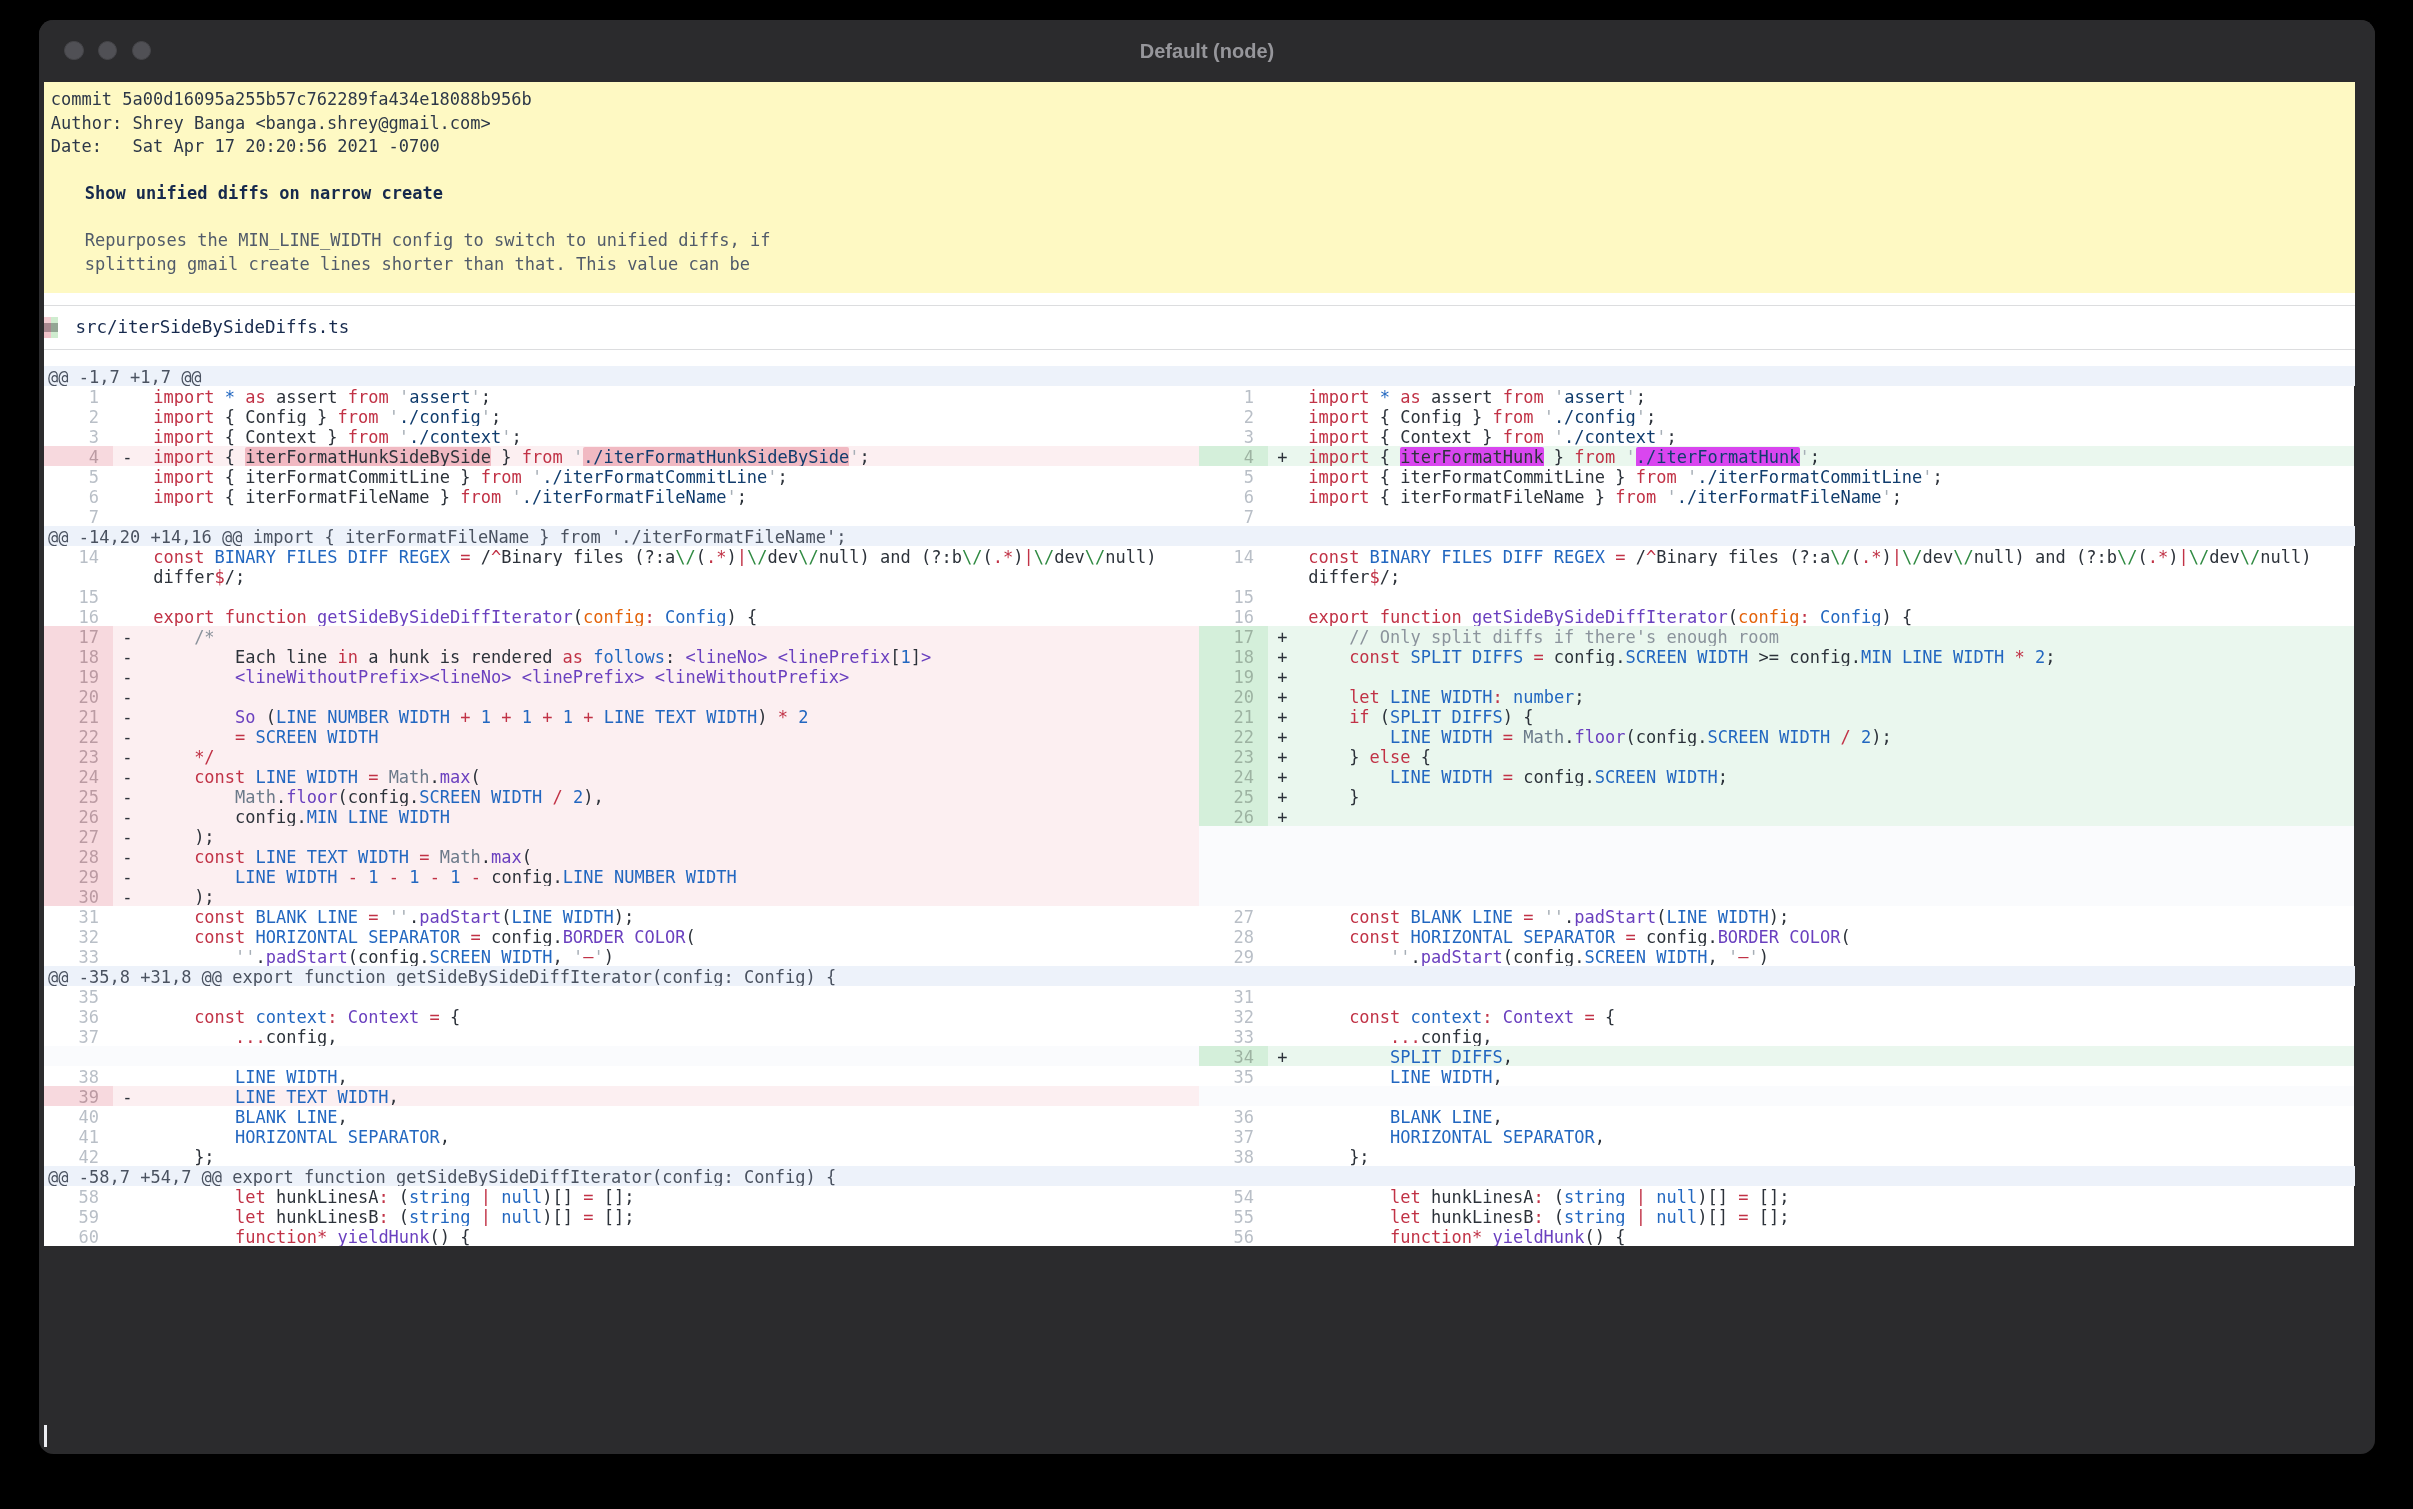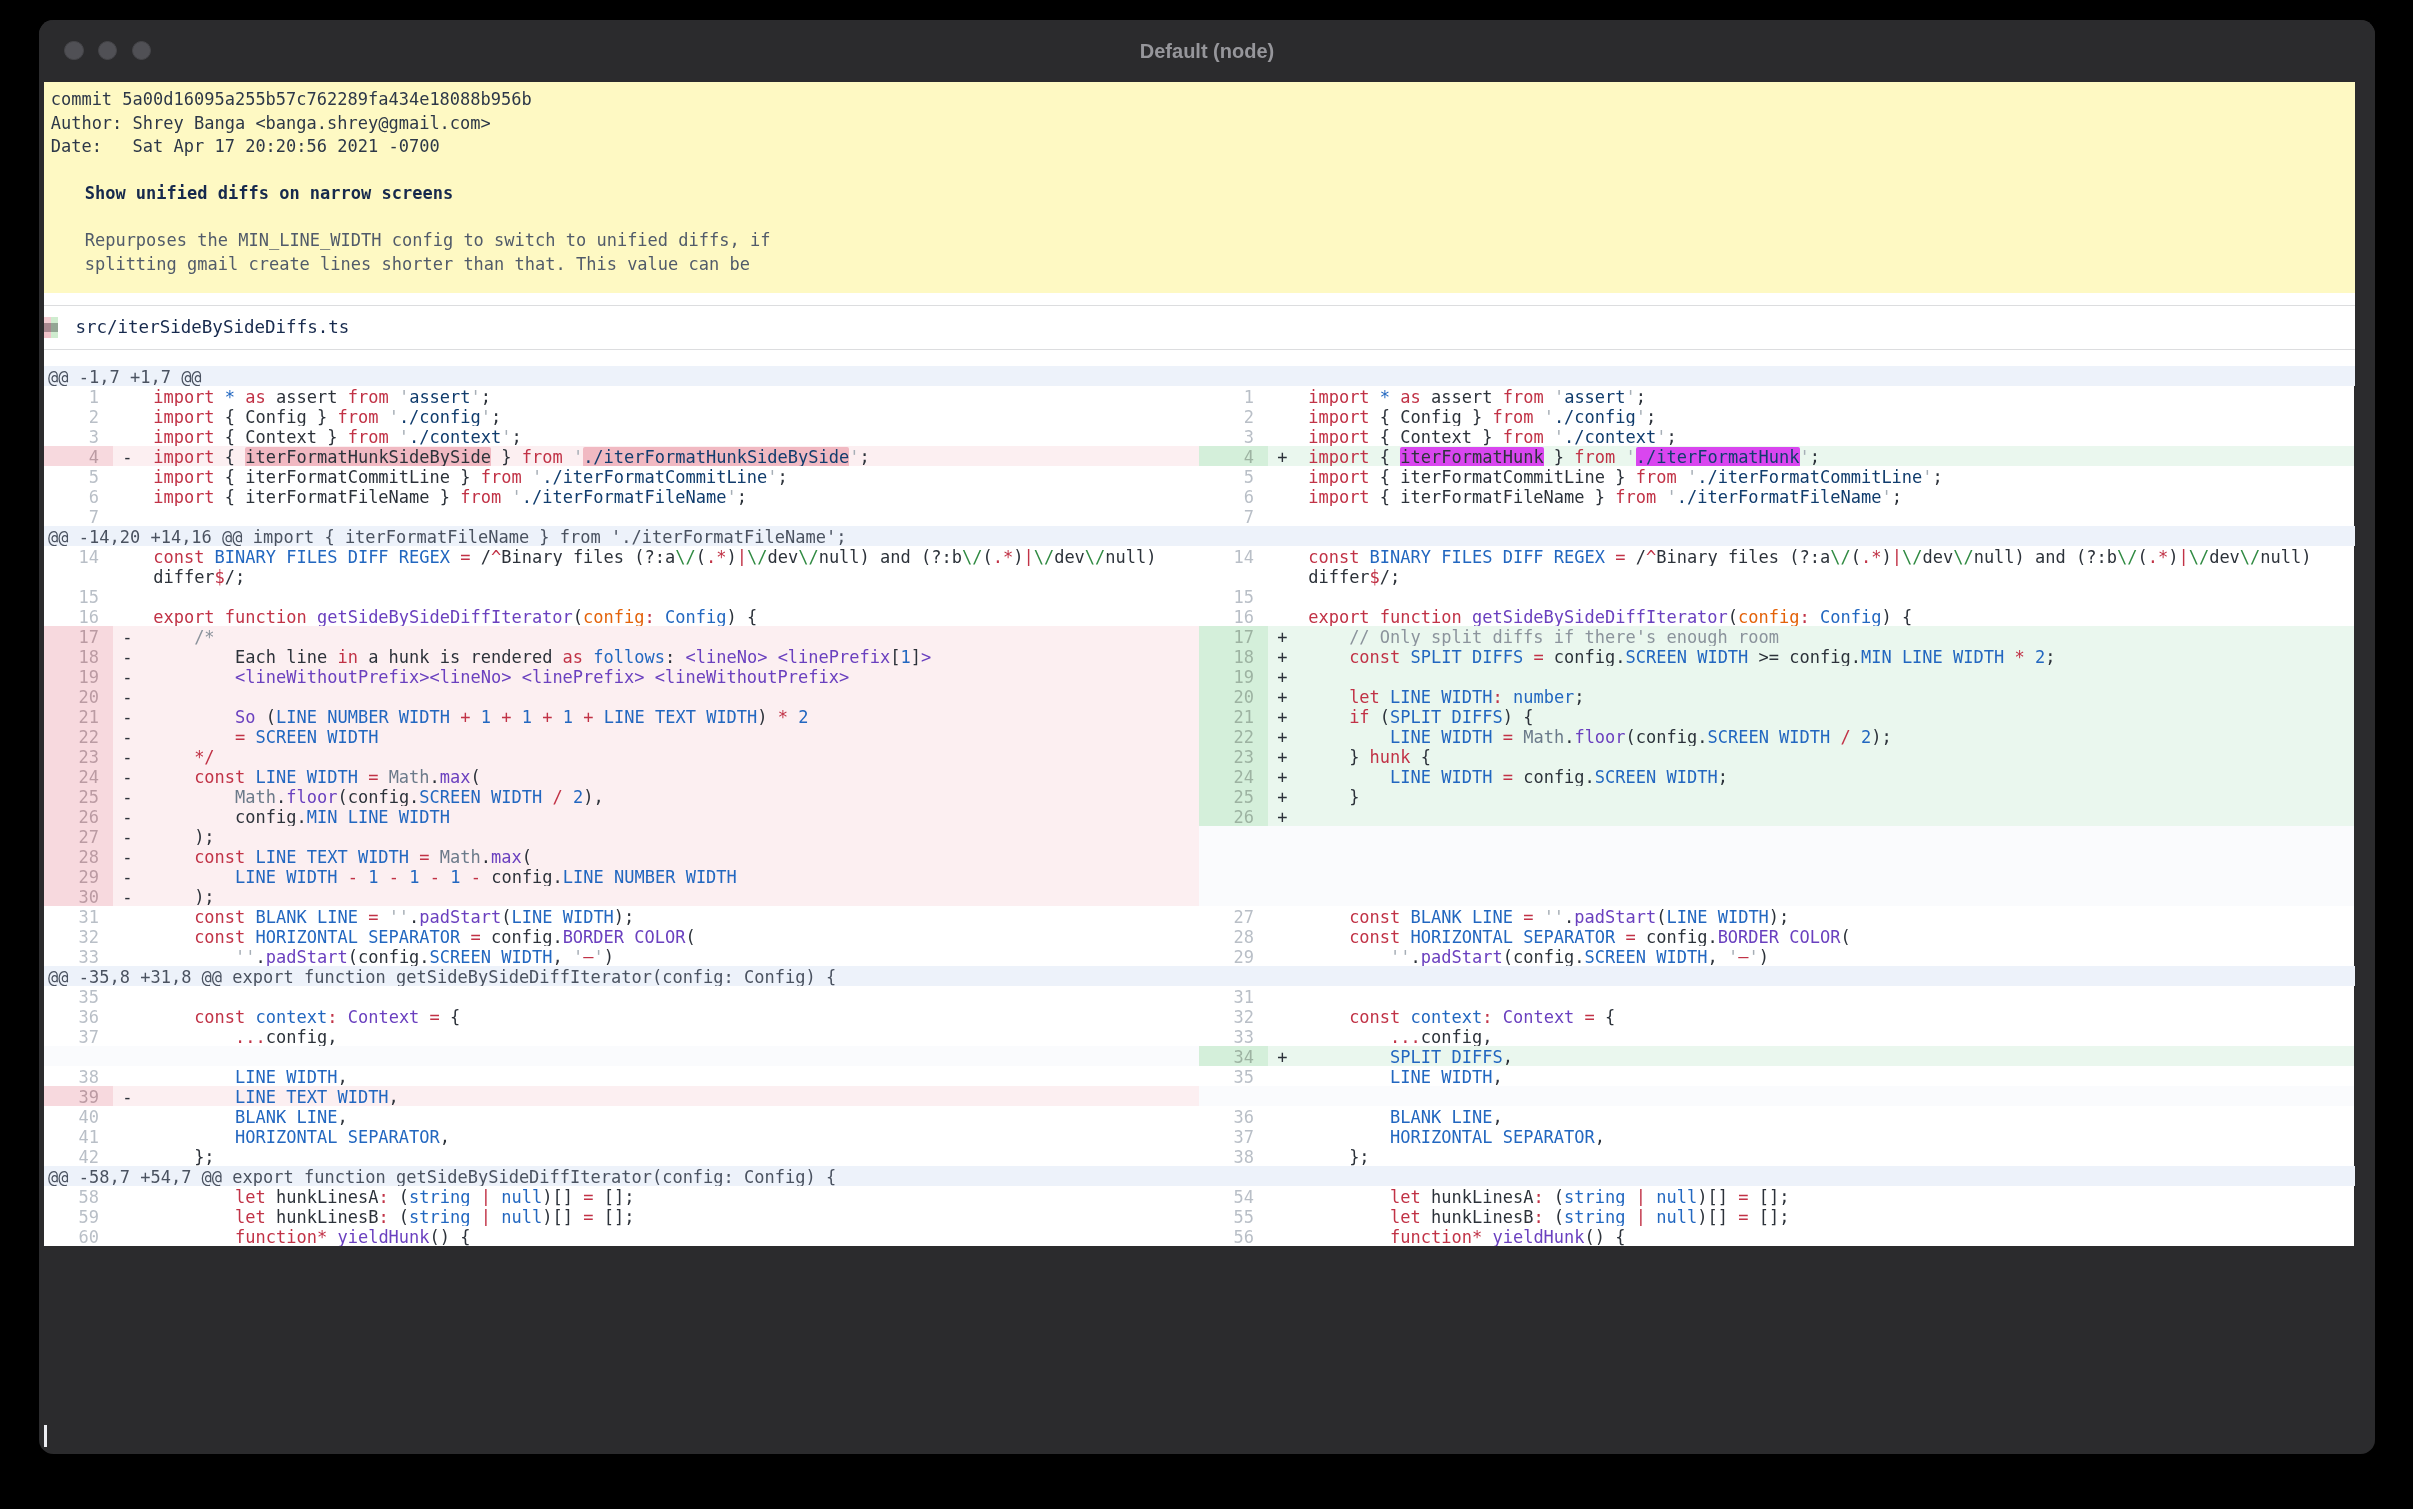--- a/index.html
+++ b/index.html
@@ -61,21 +61,21 @@
   </div>
 
   <div class="term">
     <div class="commitblock">
       <div id="commit-meta">
           <div class="cline">commit 5a00d16095a255b57c762289fa434e18088b956b</div>
           <div class="cline">Author: Shrey Banga &lt;banga.shrey@gmail.com&gt;</div>
           <div class="cline">Date:   Sat Apr 17 20:20:56 2021 -0700</div>
         </div>
       <div class="cblank"></div>
-      <div class="cline csubject">Show unified diffs on narrow screens</div>
+      <div class="cline csubject">Show unified diffs on narrow create</div>
       <div class="cblank"></div>
       <div id="commit-body">
           <div class="cline cbody">Repurposes the MIN_LINE_WIDTH config to switch to unified diffs, if</div>
           <div class="cline cbody">splitting gmail create lines shorter than that. This value can be</div>
         </div>
     </div>
 
     <div class="filegap"></div>
     <div class="hr"></div>
     <div class="filerow">
@@ -109,21 +109,21 @@
         <div class="row"><div class="half ctx"><span class="num">14</span><span class="mark"></span><span class="code"><span class="c-k">const </span><span class="c-b">BINARY_FILES_DIFF_REGEX </span><span class="c-k">= </span><span class="c-d">/</span><span class="c-k">^</span><span class="c-d">Binary files (?:a</span><span class="c-e">\/</span><span class="c-d">(</span><span class="c-k">.*</span><span class="c-d">)</span><span class="c-k">|</span><span class="c-e">\/</span><span class="c-d">dev</span><span class="c-e">\/</span><span class="c-d">null) and (?:b</span><span class="c-e">\/</span><span class="c-d">(</span><span class="c-k">.*</span><span class="c-d">)</span><span class="c-k">|</span><span class="c-e">\/</span><span class="c-d">dev</span><span class="c-e">\/</span><span class="c-d">null)</span></span></div><div class="half ctx"><span class="num">14</span><span class="mark"></span><span class="code"><span class="c-k">const </span><span class="c-b">BINARY_FILES_DIFF_REGEX </span><span class="c-k">= </span><span class="c-d">/</span><span class="c-k">^</span><span class="c-d">Binary files (?:a</span><span class="c-e">\/</span><span class="c-d">(</span><span class="c-k">.*</span><span class="c-d">)</span><span class="c-k">|</span><span class="c-e">\/</span><span class="c-d">dev</span><span class="c-e">\/</span><span class="c-d">null) and (?:b</span><span class="c-e">\/</span><span class="c-d">(</span><span class="c-k">.*</span><span class="c-d">)</span><span class="c-k">|</span><span class="c-e">\/</span><span class="c-d">dev</span><span class="c-e">\/</span><span class="c-d">null)</span></span></div></div>
         <div class="row"><div class="half ctx"><span class="num"></span><span class="mark"></span><span class="code"><span class="c-d">differ</span><span class="c-k">$</span><span class="c-d">/;</span></span></div><div class="half ctx"><span class="num"></span><span class="mark"></span><span class="code"><span class="c-d">differ</span><span class="c-k">$</span><span class="c-d">/;</span></span></div></div>
         <div class="row"><div class="half ctx"><span class="num">15</span><span class="mark"></span><span class="code"></span></div><div class="half ctx"><span class="num">15</span><span class="mark"></span><span class="code"></span></div></div>
         <div class="row"><div class="half ctx"><span class="num">16</span><span class="mark"></span><span class="code"><span class="c-k">export function </span><span class="c-p">getSideBySideDiffIterator</span><span class="c-d">(</span><span class="c-o">config</span><span class="c-k">:</span><span class="c-d"> </span><span class="c-b">Config</span><span class="c-d">) {</span></span></div><div class="half ctx"><span class="num">16</span><span class="mark"></span><span class="code"><span class="c-k">export function </span><span class="c-p">getSideBySideDiffIterator</span><span class="c-d">(</span><span class="c-o">config</span><span class="c-k">:</span><span class="c-d"> </span><span class="c-b">Config</span><span class="c-d">) {</span></span></div></div>
         <div class="row"><div class="half del"><span class="num">17</span><span class="mark">-</span><span class="code"><span class="c-g">    /*</span></span></div><div class="half add"><span class="num">17</span><span class="mark">+</span><span class="code"><span class="c-g">    // Only split diffs if there's enough room</span></span></div></div>
         <div class="row"><div class="half del"><span class="num">18</span><span class="mark">-</span><span class="code"><span class="c-d">        Each line </span><span class="c-k">in</span><span class="c-d"> a hunk is rendered </span><span class="c-k">as</span><span class="c-d"> </span><span class="c-b">follows</span><span class="c-d">: </span><span class="c-p">&lt;lineNo&gt;</span><span class="c-d"> </span><span class="c-p">&lt;linePrefix</span><span class="c-d">[</span><span class="c-b">1</span><span class="c-d">]</span><span class="c-p">&gt;</span></span></div><div class="half add"><span class="num">18</span><span class="mark">+</span><span class="code"><span class="c-k">    const </span><span class="c-b">SPLIT_DIFFS </span><span class="c-k">= </span><span class="c-d">config.</span><span class="c-b">SCREEN_WIDTH</span><span class="c-d"> &gt;= config.</span><span class="c-b">MIN_LINE_WIDTH</span><span class="c-d"> </span><span class="c-k">*</span><span class="c-d"> </span><span class="c-b">2</span><span class="c-d">;</span></span></div></div>
         <div class="row"><div class="half del"><span class="num">19</span><span class="mark">-</span><span class="code"><span class="c-d">        </span><span class="c-p">&lt;lineWithoutPrefix&gt;&lt;lineNo&gt;</span><span class="c-d"> </span><span class="c-p">&lt;linePrefix&gt;</span><span class="c-d"> </span><span class="c-p">&lt;lineWithoutPrefix&gt;</span></span></div><div class="half add"><span class="num">19</span><span class="mark">+</span><span class="code"></span></div></div>
         <div class="row"><div class="half del"><span class="num">20</span><span class="mark">-</span><span class="code"></span></div><div class="half add"><span class="num">20</span><span class="mark">+</span><span class="code"><span class="c-k">    let </span><span class="c-b">LINE_WIDTH</span><span class="c-k">:</span><span class="c-d"> </span><span class="c-b">number</span><span class="c-d">;</span></span></div></div>
         <div class="row"><div class="half del"><span class="num">21</span><span class="mark">-</span><span class="code"><span class="c-d">        </span><span class="c-p">So</span><span class="c-d"> (</span><span class="c-b">LINE_NUMBER_WIDTH</span><span class="c-d"> </span><span class="c-k">+</span><span class="c-d"> </span><span class="c-b">1</span><span class="c-d"> </span><span class="c-k">+</span><span class="c-d"> </span><span class="c-b">1</span><span class="c-d"> </span><span class="c-k">+</span><span class="c-d"> </span><span class="c-b">1</span><span class="c-d"> </span><span class="c-k">+</span><span class="c-d"> </span><span class="c-b">LINE_TEXT_WIDTH</span><span class="c-d">) </span><span class="c-k">*</span><span class="c-d"> </span><span class="c-b">2</span></span></div><div class="half add"><span class="num">21</span><span class="mark">+</span><span class="code"><span class="c-k">    if </span><span class="c-d">(</span><span class="c-b">SPLIT_DIFFS</span><span class="c-d">) {</span></span></div></div>
         <div class="row"><div class="half del"><span class="num">22</span><span class="mark">-</span><span class="code"><span class="c-d">        </span><span class="c-k">=</span><span class="c-d"> </span><span class="c-b">SCREEN_WIDTH</span></span></div><div class="half add"><span class="num">22</span><span class="mark">+</span><span class="code"><span class="c-d">        </span><span class="c-b">LINE_WIDTH</span><span class="c-d"> </span><span class="c-k">=</span><span class="c-d"> </span><span class="c-m">Math</span><span class="c-d">.</span><span class="c-p">floor</span><span class="c-d">(config.</span><span class="c-b">SCREEN_WIDTH</span><span class="c-d"> </span><span class="c-k">/</span><span class="c-d"> </span><span class="c-b">2</span><span class="c-d">);</span></span></div></div>
-        <div class="row"><div class="half del"><span class="num">23</span><span class="mark">-</span><span class="code"><span class="c-k">    */</span></span></div><div class="half add"><span class="num">23</span><span class="mark">+</span><span class="code"><span class="c-d">    } </span><span class="c-k">hunk</span><span class="c-d"> {</span></span></div></div>
+        <div class="row"><div class="half del"><span class="num">23</span><span class="mark">-</span><span class="code"><span class="c-k">    */</span></span></div><div class="half add"><span class="num">23</span><span class="mark">+</span><span class="code"><span class="c-d">    } </span><span class="c-k">else</span><span class="c-d"> {</span></span></div></div>
         <div class="row"><div class="half del"><span class="num">24</span><span class="mark">-</span><span class="code"><span class="c-k">    const </span><span class="c-b">LINE_WIDTH </span><span class="c-k">= </span><span class="c-m">Math</span><span class="c-d">.</span><span class="c-p">max</span><span class="c-d">(</span></span></div><div class="half add"><span class="num">24</span><span class="mark">+</span><span class="code"><span class="c-d">        </span><span class="c-b">LINE_WIDTH</span><span class="c-d"> </span><span class="c-k">=</span><span class="c-d"> config.</span><span class="c-b">SCREEN_WIDTH</span><span class="c-d">;</span></span></div></div>
         <div class="row"><div class="half del"><span class="num">25</span><span class="mark">-</span><span class="code"><span class="c-d">        </span><span class="c-m">Math</span><span class="c-d">.</span><span class="c-p">floor</span><span class="c-d">(config.</span><span class="c-b">SCREEN_WIDTH</span><span class="c-d"> </span><span class="c-k">/</span><span class="c-d"> </span><span class="c-b">2</span><span class="c-d">),</span></span></div><div class="half add"><span class="num">25</span><span class="mark">+</span><span class="code"><span class="c-d">    }</span></span></div></div>
         <div class="row"><div class="half del"><span class="num">26</span><span class="mark">-</span><span class="code"><span class="c-d">        config.</span><span class="c-b">MIN_LINE_WIDTH</span></span></div><div class="half add"><span class="num">26</span><span class="mark">+</span><span class="code"></span></div></div>
         <div class="row"><div class="half del"><span class="num">27</span><span class="mark">-</span><span class="code"><span class="c-d">    );</span></span></div><div class="half fill"><span class="num"></span><span class="mark"></span><span class="code"></span></div></div>
         <div class="row"><div class="half del"><span class="num">28</span><span class="mark">-</span><span class="code"><span class="c-k">    const </span><span class="c-b">LINE_TEXT_WIDTH </span><span class="c-k">= </span><span class="c-m">Math</span><span class="c-d">.</span><span class="c-p">max</span><span class="c-d">(</span></span></div><div class="half fill"><span class="num"></span><span class="mark"></span><span class="code"></span></div></div>
         <div class="row"><div class="half del"><span class="num">29</span><span class="mark">-</span><span class="code"><span class="c-d">        </span><span class="c-b">LINE_WIDTH</span><span class="c-d"> </span><span class="c-k">-</span><span class="c-d"> </span><span class="c-b">1</span><span class="c-d"> </span><span class="c-k">-</span><span class="c-d"> </span><span class="c-b">1</span><span class="c-d"> </span><span class="c-k">-</span><span class="c-d"> </span><span class="c-b">1</span><span class="c-d"> </span><span class="c-k">-</span><span class="c-d"> config.</span><span class="c-b">LINE_NUMBER_WIDTH</span></span></div><div class="half fill"><span class="num"></span><span class="mark"></span><span class="code"></span></div></div>
         <div class="row"><div class="half del"><span class="num">30</span><span class="mark">-</span><span class="code"><span class="c-d">    );</span></span></div><div class="half fill"><span class="num"></span><span class="mark"></span><span class="code"></span></div></div>
         <div class="row"><div class="half ctx"><span class="num">31</span><span class="mark"></span><span class="code"><span class="c-k">    const </span><span class="c-b">BLANK_LINE </span><span class="c-k">= </span><span class="c-q">''</span><span class="c-d">.</span><span class="c-p">padStart</span><span class="c-d">(</span><span class="c-b">LINE_WIDTH</span><span class="c-d">);</span></span></div><div class="half ctx"><span class="num">27</span><span class="mark"></span><span class="code"><span class="c-k">    const </span><span class="c-b">BLANK_LINE </span><span class="c-k">= </span><span class="c-q">''</span><span class="c-d">.</span><span class="c-p">padStart</span><span class="c-d">(</span><span class="c-b">LINE_WIDTH</span><span class="c-d">);</span></span></div></div>
         <div class="row"><div class="half ctx"><span class="num">32</span><span class="mark"></span><span class="code"><span class="c-k">    const </span><span class="c-b">HORIZONTAL_SEPARATOR </span><span class="c-k">= </span><span class="c-d">config.</span><span class="c-p">BORDER_COLOR</span><span class="c-d">(</span></span></div><div class="half ctx"><span class="num">28</span><span class="mark"></span><span class="code"><span class="c-k">    const </span><span class="c-b">HORIZONTAL_SEPARATOR </span><span class="c-k">= </span><span class="c-d">config.</span><span class="c-p">BORDER_COLOR</span><span class="c-d">(</span></span></div></div>
         <div class="row"><div class="half ctx"><span class="num">33</span><span class="mark"></span><span class="code"><span class="c-d">        </span><span class="c-q">''</span><span class="c-d">.</span><span class="c-p">padStart</span><span class="c-d">(config.</span><span class="c-b">SCREEN_WIDTH</span><span class="c-d">, </span><span class="c-q">'</span><span class="c-k">—</span><span class="c-q">'</span><span class="c-d">)</span></span></div><div class="half ctx"><span class="num">29</span><span class="mark"></span><span class="code"><span class="c-d">        </span><span class="c-q">''</span><span class="c-d">.</span><span class="c-p">padStart</span><span class="c-d">(config.</span><span class="c-b">SCREEN_WIDTH</span><span class="c-d">, </span><span class="c-q">'</span><span class="c-k">—</span><span class="c-q">'</span><span class="c-d">)</span></span></div></div>

